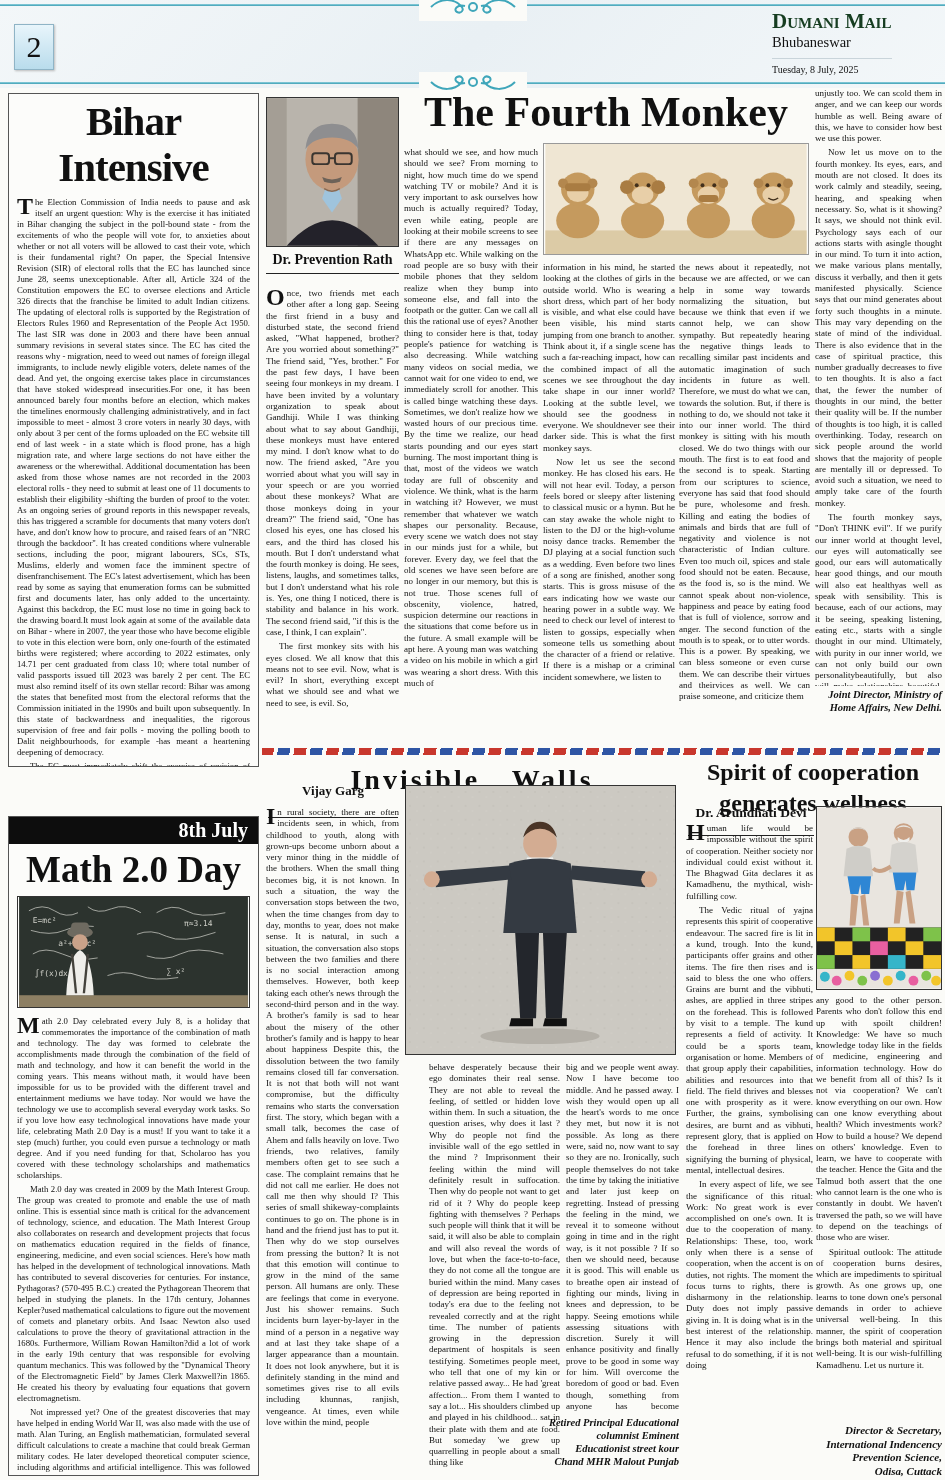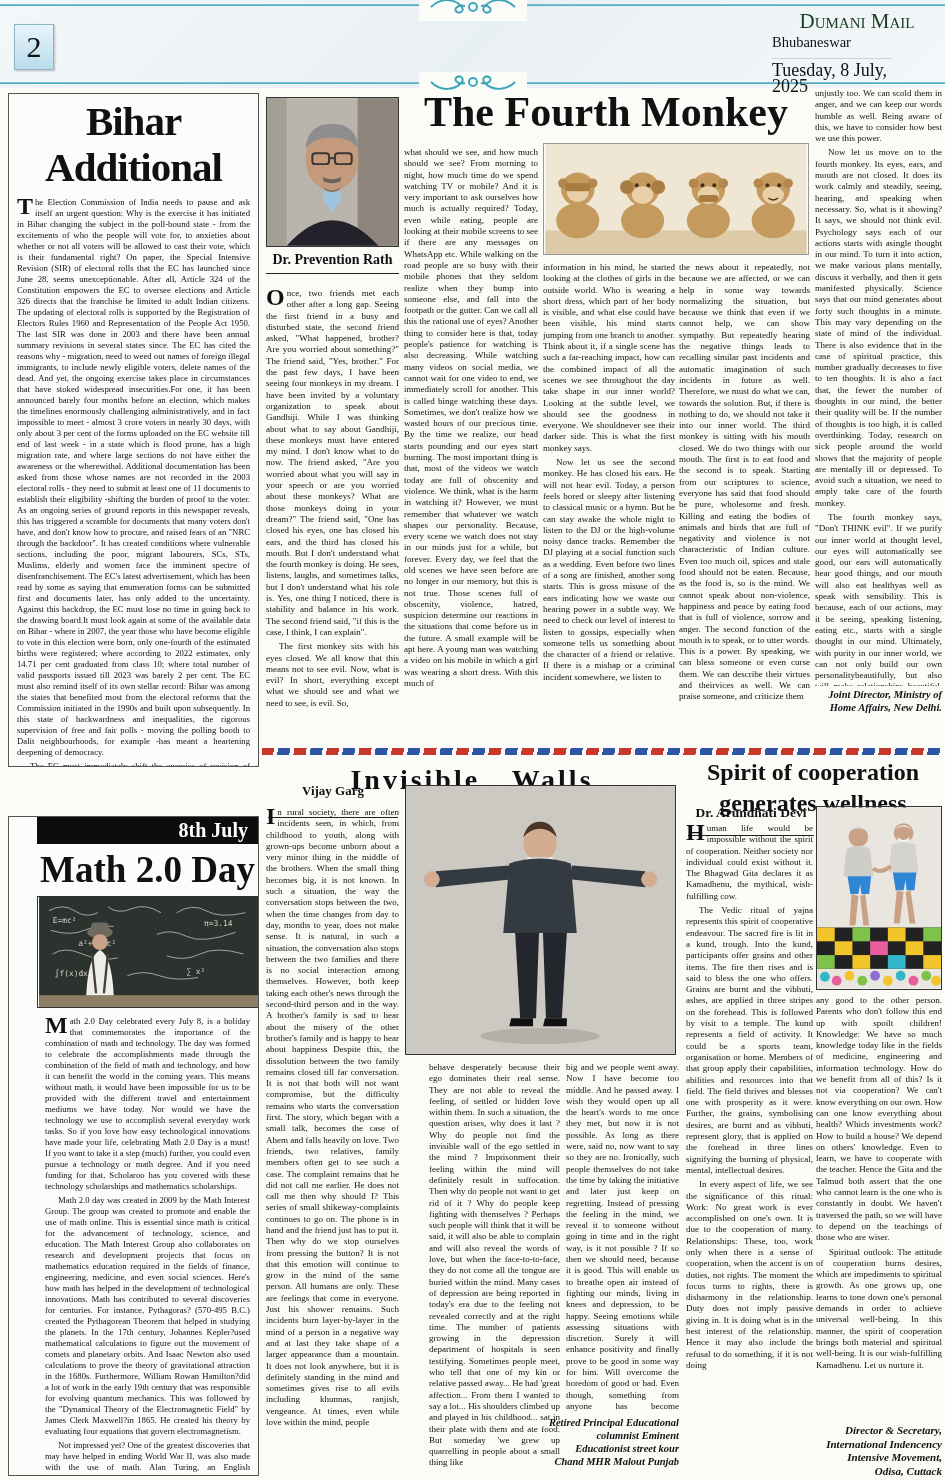--- a/index.html
+++ b/index.html
@@ -10,32 +10,32 @@
           background:linear-gradient(135deg,#f3f7f9 0%,#e9f0f4 50%,#f3f7f9 100%);}
   .hline{position:absolute;left:0;width:945px;height:2px;
          background:linear-gradient(#8fd0dd,#3d9fb4);}
   .orn{position:absolute;left:50%;transform:translateX(-50%);background:#fbfbf8;padding:0 8px;}
   .pgnum{position:absolute;left:14px;top:24px;width:38px;height:44px;
          background:linear-gradient(#e8f5fb,#b9dcec);border:1px solid #8fb4c6;
          font-size:30px;text-align:center;line-height:44px;box-shadow:1px 1px 2px #bbb;}
   .editpage{position:absolute;left:0;top:20px;width:945px;text-align:center;
             font-size:45px;font-weight:700;letter-spacing:2px;color:#b14a2e;line-height:48px;}
   .masthead{position:absolute;left:772px;top:9px;width:170px;}
-  .mh-name{font-variant:small-caps;font-weight:400;font-size:21px;color:#163d21;line-height:24px;text-align:center;}
+  .mh-name{font-variant:small-caps;font-weight:700;font-size:21px;color:#163d21;line-height:24px;}
   .mh-city{font-size:14.5px;line-height:18px;}
-  .mh-date{font-size:18px;line-height:16px;margin-top:7px;padding-top:3px;border-top:1px solid #c9d4da;width:120px;}
+  .mh-date{font-size:10px;line-height:16px;margin-top:7px;padding-top:3px;border-top:1px solid #c9d4da;width:120px;}
   
   .bt{font-size:9px;line-height:11.3px;text-align:justify;margin:0 0 3px 0;}
   .sm .bt{font-size:8.7px;line-height:11px;}
   .dc::first-letter{font-size:24px;line-height:17px;float:left;padding:1px 2px 0 0;font-weight:700;}
   .ind{text-indent:13px;}
   .sig{font-style:italic;font-weight:700;text-align:right;font-size:10.5px;line-height:13px;}
   .rule{border-bottom:1.6px solid #222;}
   .abs{position:absolute;}
-  .box{border:1px solid #555;background:#fcfcfa;box-sizing:border-box;padding-left:28px;}
+  .box{border:1px solid #555;background:#fcfcfa;box-sizing:border-box;}
   .photo{border:1px solid #333;box-sizing:border-box;display:block;}
   
   .bihar-box{left:8px;top:93px;width:251px;height:674px;padding:2px 8px;overflow:hidden;}
   .bihar-hl{font-size:41px;font-weight:700;letter-spacing:-1px;text-align:center;line-height:46px;margin:2px 0 7px 0;}
   .math-box{left:8px;top:816px;width:251px;height:660px;overflow:hidden;}
   .math-banner{height:27px;background:#0d0d0d;color:#fff;text-align:right;font-weight:700;
                font-size:20px;line-height:27px;padding-right:10px;}
   .math-hl{font-size:37px;font-weight:700;text-align:center;line-height:42px;margin:5px 0 5px 0;}
   .math-body{padding:4px 8px 0 8px;}
   
@@ -81,21 +81,21 @@
     </div>
     <div class="pgnum">2</div>
     <div class="masthead">
       <div class="mh-name">Dumani Mail</div>
       <div class="mh-city">Bhubaneswar</div>
       <div class="mh-date">Tuesday, 8 July, 2025</div>
     </div>
   </div>
 
   <div class="abs box bihar-box sm">
-    <div class="bihar-hl">Bihar Additional</div>
+    <div class="bihar-hl">Bihar Intensive</div>
     <p class="bt dc">The Election Commission of India needs to pause and ask itself an urgent question: Why is the exercise it has initiated in Bihar changing the subject in the poll-bound state - from the excitements of who the people will vote for, to anxieties about whether or not all voters will be allowed to cast their vote, which is their fundamental right? On paper, the Special Intensive Revision (SIR) of electoral rolls that the EC has launched since June 28, seems unexceptionable. After all, Article 324 of the Constitution empowers the EC to oversee elections and Article 326 directs that the franchise be limited to adult Indian citizens. The updating of electoral rolls is supported by the Registration of Electors Rules 1960 and Representation of the People Act 1950. The last SIR was done in 2003 and there have been annual summary revisions in several states since. The EC has cited the reasons why - migration, need to weed out names of foreign illegal immigrants, to include newly eligible voters, delete names of the dead. And yet, the ongoing exercise takes place in circumstances that have stoked widespread insecurities.For one, it has been announced barely four months before an election, which makes the timelines enormously challenging administratively, and in fact impossible to meet - almost 3 crore voters in nearly 30 days, with only about 3 per cent of the forms uploaded on the EC website till end of last week - in a state which is flood prone, has a high migration rate, and where large sections do not have either the awareness or the wherewithal. Additional documentation has been asked from those whose names are not recorded in the 2003 electoral rolls - they need to submit at least one of 11 documents to establish their eligibility -shifting the burden of proof to the voter. As an ongoing series of ground reports in this newspaper reveals, this has triggered a scramble for documents that many voters don't have, and don't know how to procure, and raised fears of an "NRC through the backdoor". It has created conditions where vulnerable sections, including the poor, migrant labourers, SCs, STs, Muslims, elderly and women face the imminent spectre of disenfranchisement. The EC's latest advertisement, which has been read by some as saying that enumeration forms can be submitted first and documents later, has only added to the uncertainty. Against this backdrop, the EC must lose no time in going back to the drawing board.It must look again at some of the available data on Bihar - where in 2007, the year those who have become eligible to vote in this election were born, only one-fourth of the estimated births were registered; where according to 2022 estimates, only 14.71 per cent graduated from class 10; where total number of valid passports issued till 2023 was barely 2 per cent. The EC must also remind itself of its own stellar record: Bihar was among the states that benefited most from the electoral reforms that the Commission initiated in the 1990s and built upon subsequently. In this state of backwardness and inequalities, the rigorous supervision of free and fair polls - moving the polling booth to Dalit neighbourhoods, for example -has meant a heartening deepening of democracy.</p>
     <p class="bt ind">The EC must immediately shift the exercise of revision of electoral rolls to a later time, after this election is done, and allow space for feedback, public awareness campaigns, consultation with all parties. At stake is the people's trust, and its institutional credibility. At stake, most of all, is the sanctity of every citizen's constitutionally guaranteed fundamental right to vote. For, on refreshed poll lists, Bihar will show the way for the nation.</p>
   </div>
 
   <div class="abs box math-box sm">
     <div class="math-banner">8th July</div>
     <div class="math-hl">Math 2.0 Day</div>
     <svg class="photo" style="width:233px;height:112px;margin:0 auto 4px auto;" viewBox="0 0 233 112">
       <rect width="233" height="112" fill="#2c332e"></rect>
       <rect y="100" width="233" height="12" fill="#8d7f63"></rect>
@@ -313,17 +313,17 @@
     <p class="bt ind">The Vedic ritual of yajna represents this spirit of cooperative endeavour. The sacred fire is lit in a kund, trough. Into the kund, participants offer grains and other items. The fire then rises and is said to bless the one who offers. Grains are burnt and the vibhuti, ashes, are applied in three stripes on the forehead. This is followed by visit to a temple. The kund represents a field of activity. It could be a sports team, organisation or home. Members of that group apply their capabilities, abilities and resources into that field. The field thrives and blesses one with prosperity as it were. Further, the grains, symbolising desires, are burnt and as vibhuti, represent glory, that is applied on the forehead in three lines signifying the burning of physical, mental, intellectual desires.</p>
     <p class="bt ind">In every aspect of life, we see the significance of this ritual: Work: No great work is ever accomplished on one's own. It is due to the cooperation of many. Relationships: These, too, work only when there is a sense of cooperation, when the accent is on duties, not rights. The moment the focus turns to rights, there is disharmony in the relationship. Duty does not imply passive giving in. It is doing what is in the best interest of the relationship. Hence it may also include the refusal to do something, if it is not doing</p>
   </div>
   <div class="col" style="left:816px;top:995px;width:126px;height:424px;">
     <p class="bt">any good to the other person. Parents who don't follow this end up with spoilt children! Knowledge: We have so much knowledge today like in the fields of medicine, engineering and information technology. How do we benefit from all of this? Is it not via cooperation? We can't know everything on our own. How can one know everything about health? Which investments work? How to build a house? We depend on others' knowledge. Even to learn, we have to cooperate with the teacher. Hence the Gita and the Talmud both assert that the one who cannot learn is the one who is constantly in doubt. We haven't traversed the path, so we will have to depend on the teachings of those who are wiser.</p>
     <p class="bt ind">Spiritual outlook: The attitude of cooperation burns desires, which are impediments to spiritual growth. As one grows up, one learns to tone down one's personal demands in order to achieve universal well-being. In this manner, the spirit of cooperation brings both material and spiritual well-being. It is our wish-fulfilling Kamadhenu. Let us nurture it.</p>
   </div>
   <div class="abs sig" style="left:769px;top:1424px;width:173px;font-size:11px;line-height:13.5px;">
     <div>Director &amp; Secretary,</div>
     <div>International Indencency</div>
-    <div>Intensive Movement,</div>
+    <div>Prevention Science,</div>
     <div>Odisa, Cuttack</div>
   </div>
 
 </div>
 
 </body></html>

